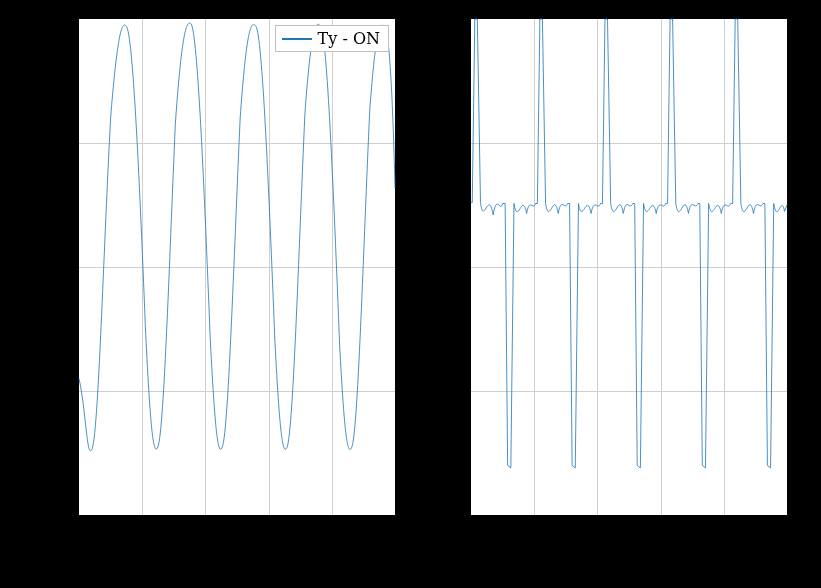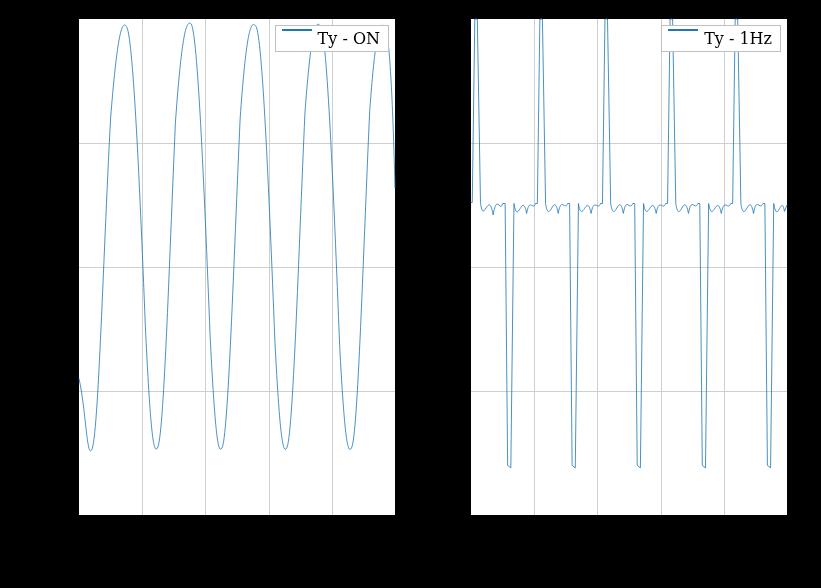--- a/index.html
+++ b/index.html
@@ -39,21 +39,21 @@
   }
   .axlabel.x { transform: translate(-50%, 0); }
   .axlabel.y { transform: translate(-50%, -50%) rotate(-90deg); }
   .legend {
     position: absolute;
     background: #fff;
     border: 1px solid #bfbfbf;
     padding: 3px 8px 3px 6px;
     font-size: 16px;
     display: flex;
-    align-items: flex-start;
+    align-items: center;
     gap: 6px;
   }
   .legend .swatch {
     width: 30px;
     height: 0;
     border-top: 2px solid #1f77b4;
   }
   svg.trace {
     position: absolute;
     left: 0; top: 0;
@@ -153,24 +153,20 @@
       C 802 358, 812 388, 822 372
       L 828 372 L 836 0 L 844 0 L 854 372
       C 866 420, 880 342, 894 392
       C 904 356, 914 388, 924 372
       L 930 372 L 938 900 L 948 905 L 958 372
       C 970 418, 982 350, 992 388
       L 1000 375
     "></path>
   </svg>
 
-  <div class="legend" style="right:6px; top:6px;">
-    <div class="swatch"></div>
-    <span>Ty - 1Hz</span>
-  </div>
 </div>
 
 <div class="ticklabel x" style="left:78px;  top:522px;">0</div>
 <div class="ticklabel x" style="left:141.6px; top:522px;">1</div>
 <div class="ticklabel x" style="left:205.2px; top:522px;">2</div>
 <div class="ticklabel x" style="left:268.8px; top:522px;">3</div>
 <div class="ticklabel x" style="left:332.4px; top:522px;">4</div>
 <div class="ticklabel x" style="left:396px;  top:522px;">5</div>
 
 <div class="ticklabel y" style="left:72px; top:516px;">-100</div>

